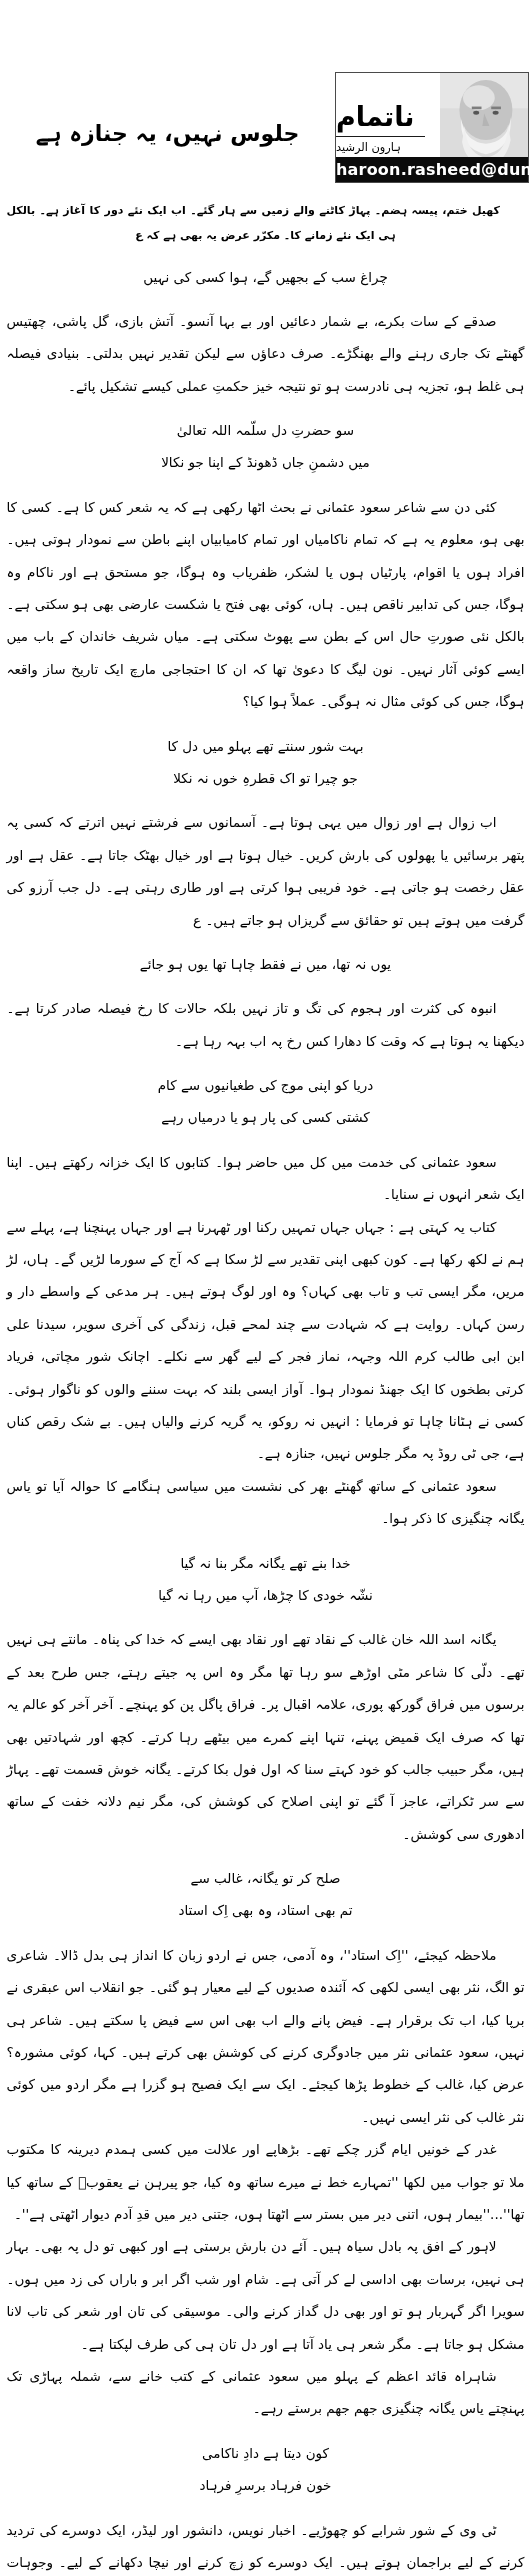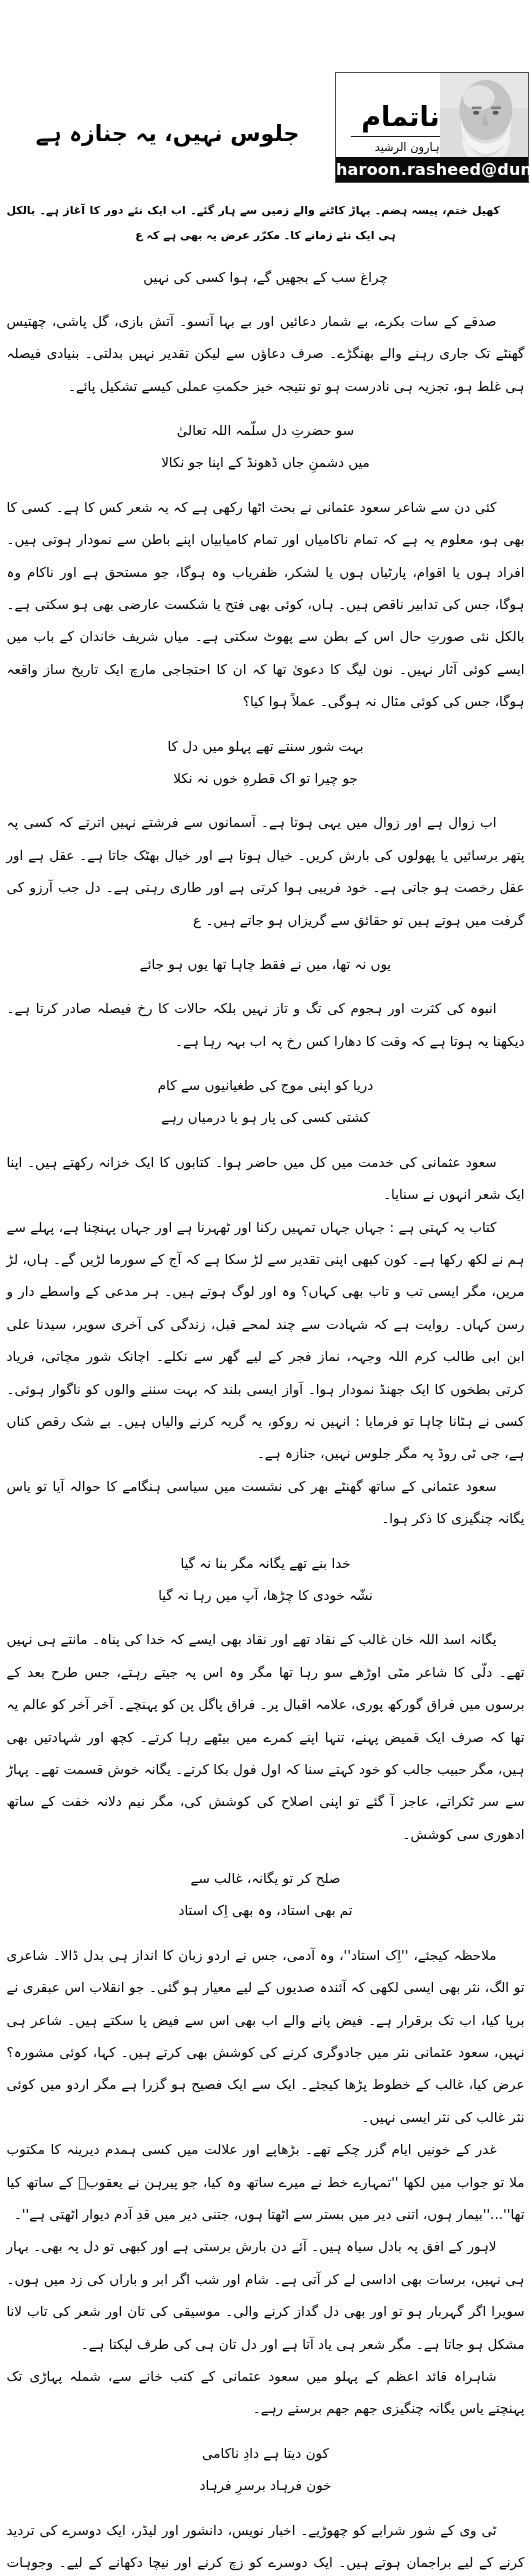--- a/index.html
+++ b/index.html
@@ -7,21 +7,21 @@
     width:531px;height:2576px;position:relative;background:#ffffff;color:#000;
     font-family:"DejaVu Sans","Liberation Sans",sans-serif;overflow:hidden;
   }
   
   .header-box{
     position:absolute;left:335px;top:72px;width:194px;height:111px;
     border:0.8px solid #4a4a4a;box-sizing:border-box;background:#fff;
     display:flex;flex-direction:column;
   }
   .header-main{flex:1;display:flex;flex-direction:row;min-height:0;}
-  .header-left{width:54%;display:flex;flex-direction:column;align-items:flex-end;justify-content:flex-end;padding-bottom:3.3px;}
+  .header-left{width:54%;display:flex;flex-direction:column;align-items:flex-start;justify-content:flex-end;padding-bottom:3.3px;}
   .logo{font-size:27px;font-weight:bold;line-height:1.1;direction:rtl;letter-spacing:-0.8px;}
   .logo-divider{width:86%;border-top:1.6px solid #1a1a1a;margin:4.1px 0 3.3px 0;}
   .author{font-size:11.4px;font-weight:normal;direction:rtl;}
   .photo-wrap{width:46%;height:100%;overflow:hidden;background:#e9e9e9;}
   .photo-wrap svg{display:block;width:100%;height:100%;}
   .email-bar{
     background:#0b0b0b;color:#ffffff;text-align:left;
     font-size:16px;font-weight:bold;padding:2.4px 0 3.3px 0;letter-spacing:0.2px;
     font-family:"DejaVu Sans","Liberation Sans",sans-serif;
   }

